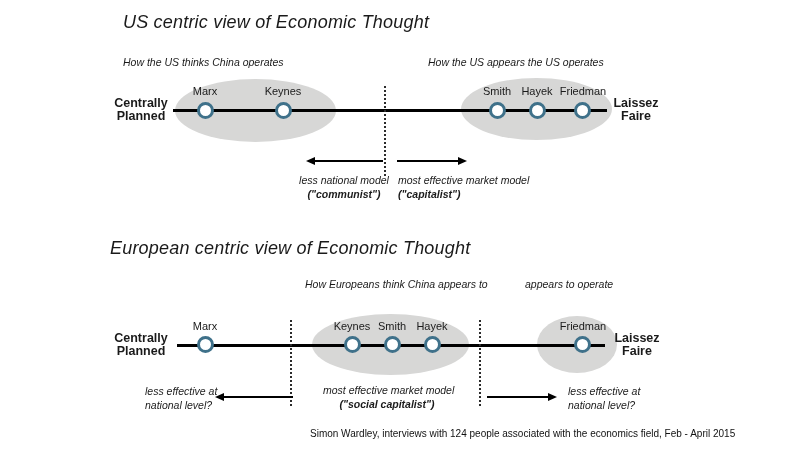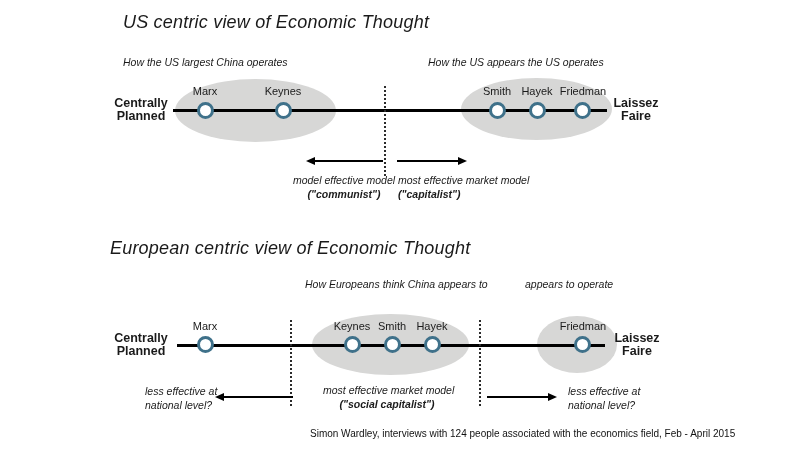--- a/index.html
+++ b/index.html
@@ -24,21 +24,21 @@
   .center{text-align:center;}
   .footer{position:absolute;font-size:10px;color:#111;white-space:nowrap;}
 </style>
 </head>
 <body>
 
 <div class="canvas">
 
   <div class="title" style="left:123px;top:12px;">US centric view of Economic Thought</div>
 
-  <div class="annot" style="left:123px;top:56px;">How the US largest China operates</div>
+  <div class="annot" style="left:123px;top:56px;">How the US thinks China operates</div>
   <div class="annot" style="left:428px;top:56px;">How the US appears the US operates</div>
 
   <div class="ellipse" style="left:175px;top:79px;width:161px;height:63px;"></div>
   <div class="ellipse" style="left:461px;top:78px;width:151px;height:62px;"></div>
 
   <div class="hline" style="left:173px;top:109px;width:434px;"></div>
 
   <div class="axis-label" style="left:108px;top:97px;width:66px;">
     <div>Centrally</div>
     <div>Planned</div>
@@ -61,21 +61,21 @@
   <div class="node" style="left:574px;top:102px;"></div>
 
   <div class="dotted-v" style="left:384px;top:86px;height:90px;"></div>
 
   <div class="head-left" style="left:306px;top:157px;"></div>
   <div class="arrow-line" style="left:314px;top:160px;width:69px;"></div>
   <div class="arrow-line" style="left:397px;top:160px;width:61px;"></div>
   <div class="head-right" style="left:458px;top:157px;"></div>
 
   <div class="arrow-text center" style="left:282px;top:173px;width:124px;">
-    <div>model effective model</div>
+    <div>less national model</div>
     <div class="b">("communist")</div>
   </div>
   <div class="arrow-text" style="left:398px;top:173px;width:160px;">
     <div>most effective market model</div>
     <div class="b">("capitalist")</div>
   </div>
 
   <div class="title" style="left:110px;top:238px;">European centric view of Economic Thought</div>
 
   <div class="annot" style="left:305px;top:278px;">

